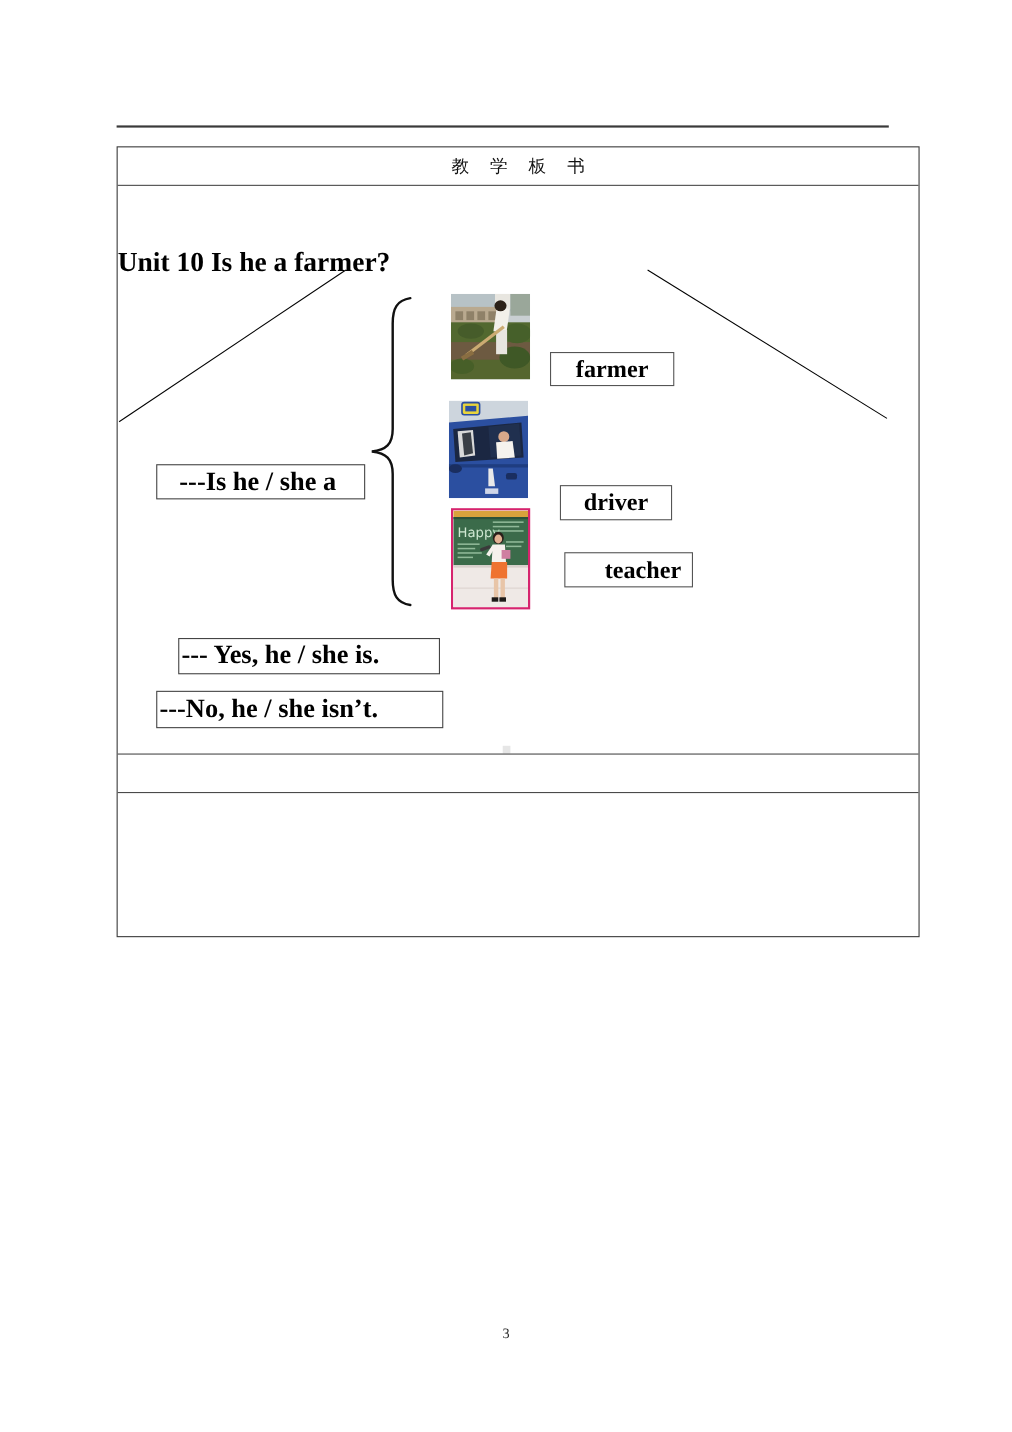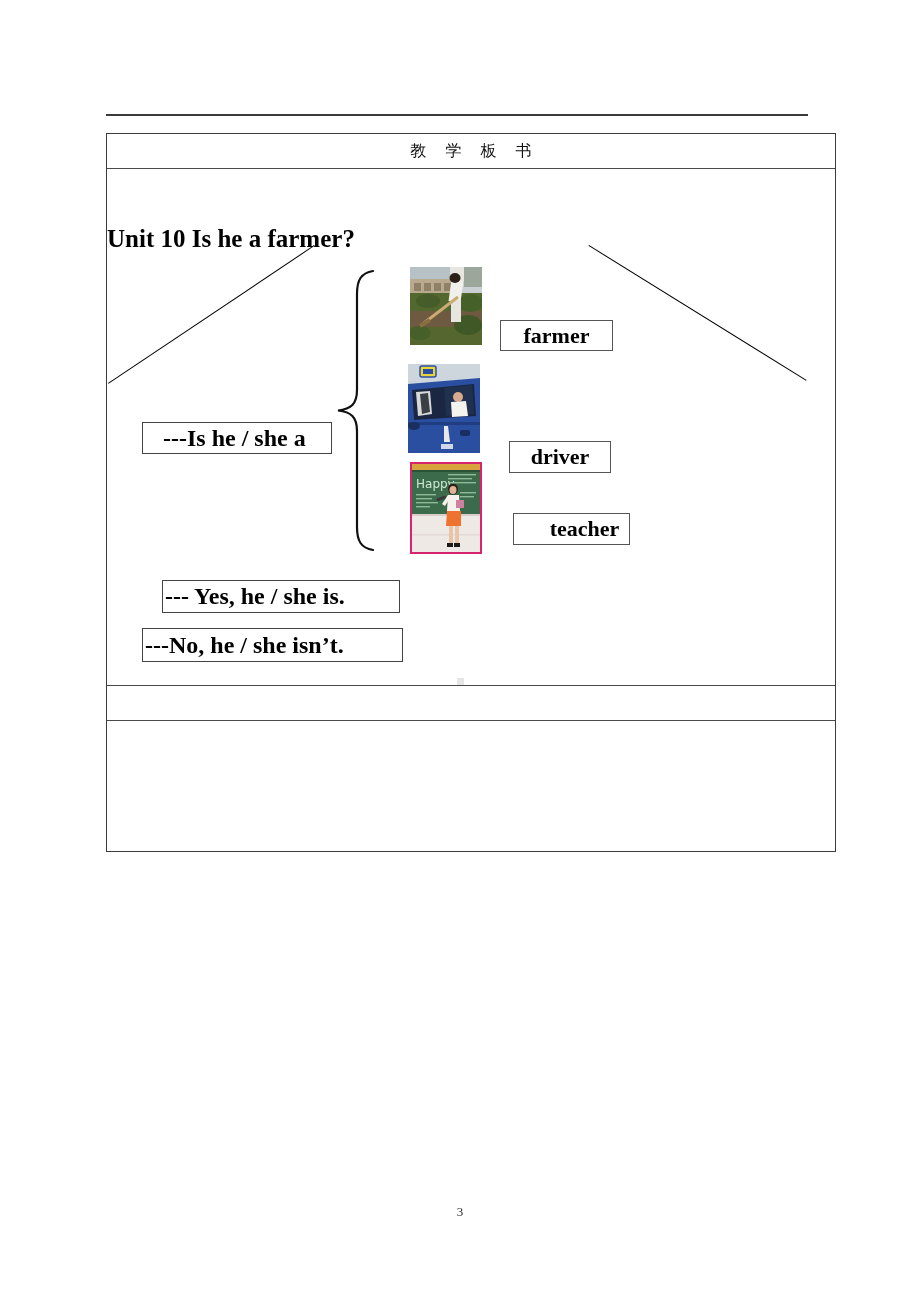--- a/index.html
+++ b/index.html
@@ -149,21 +149,21 @@
     font-size: 22px;
     font-weight: bold;
     font-family: "Liberation Serif", "DejaVu Serif", serif;
     display: flex;
     align-items: center;
     justify-content: center;
     white-space: nowrap;
   }
   #word-farmer { left: 393px; top: 152px; width: 113px; height: 31px; }
   #word-driver { left: 402px; top: 273px; width: 102px; height: 32px; }
-  #word-teacher { left: 406px; top: 345px; width: 117px; height: 32px; padding-left: 26px; }
+  #word-teacher { left: 406px; top: 334px; width: 117px; height: 32px; padding-left: 26px; }
 
   
   .sentence-box {
     position: absolute;
     border: 1px solid #444444;
     box-sizing: border-box;
     background: #ffffff;
     font-size: 24px;
     font-weight: bold;
     font-family: "Liberation Serif", "DejaVu Serif", serif;

